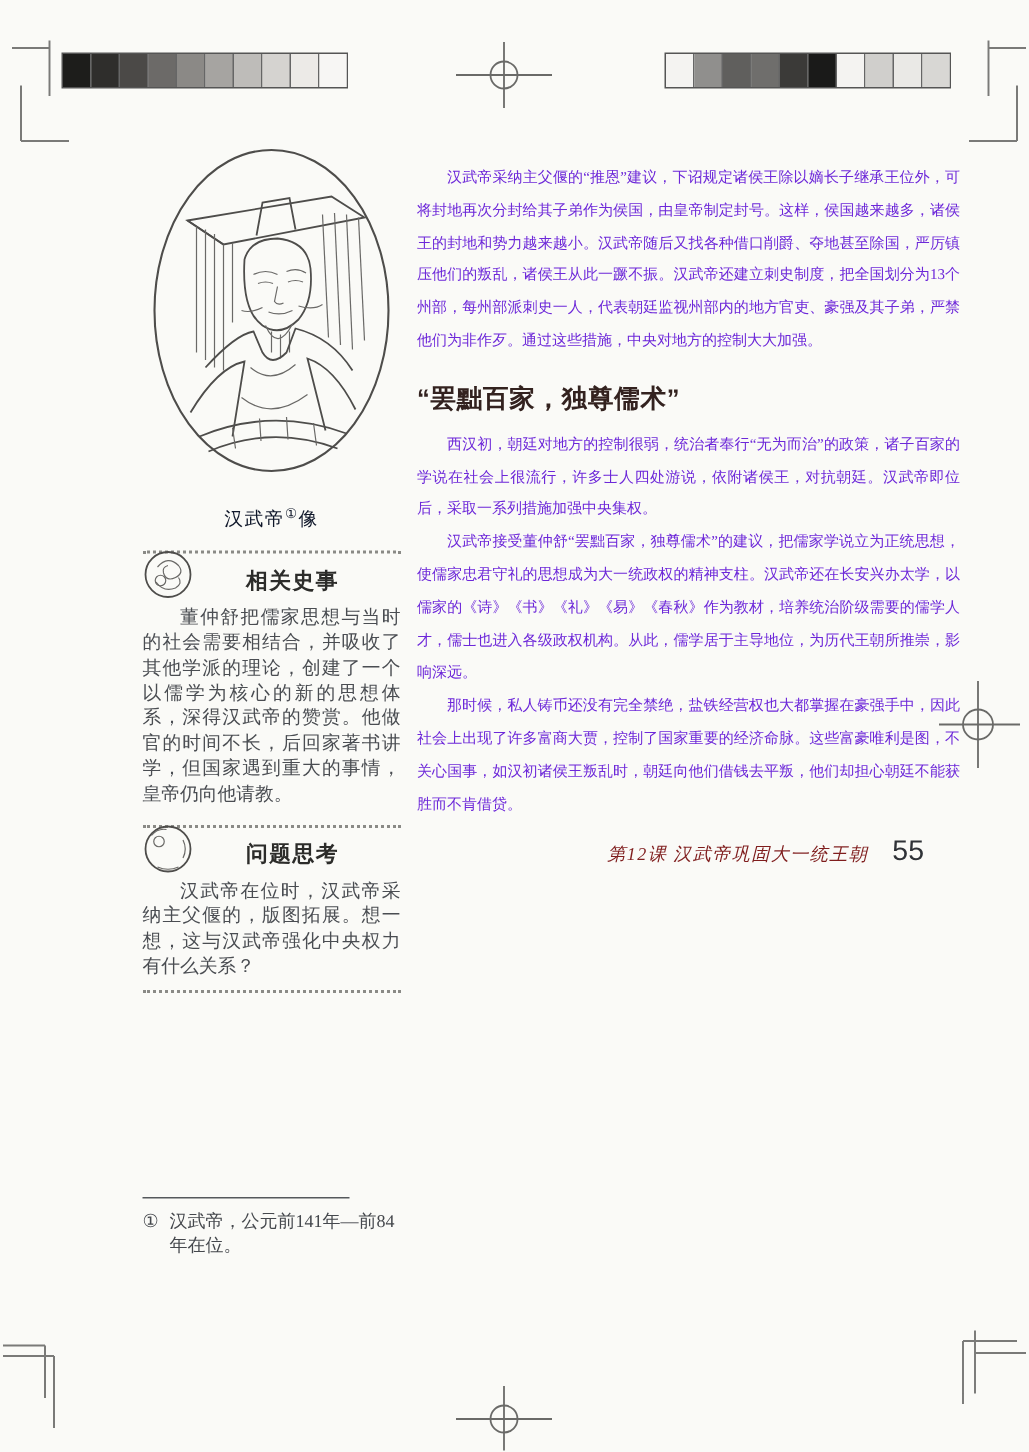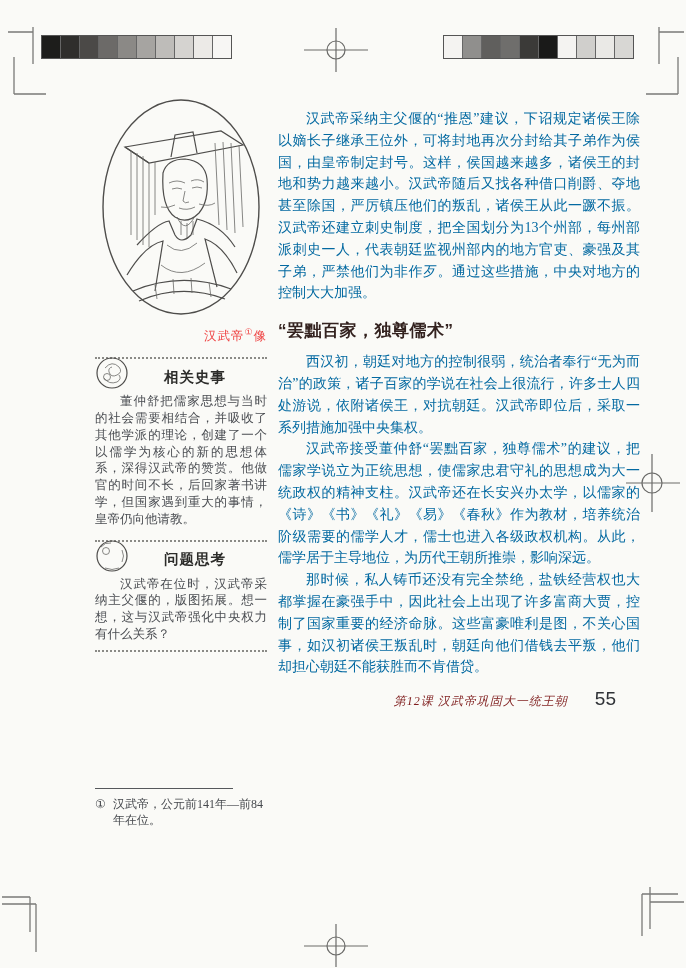--- a/index.html
+++ b/index.html
@@ -16,21 +16,21 @@
   .mark{position:absolute;}
   .bar{display:flex;height:22px;border:1px solid #555;}
   .bar div{width:18px;height:100%;border-right:1px solid #666;}
   .bar div:last-child{border-right:none;}
   .regmark line, .regmark circle{stroke:#6a6a68;stroke-width:1.2;fill:none;}
   .cropmark path{stroke:#7a7a78;stroke-width:1.3;fill:none;}
   
   .sidebar{position:absolute;left:95px;top:95px;width:172px;}
   .portrait{display:block;margin:0 auto;}
   .caption{
-    text-align:right;font-size:12.5px;color:#ef4444;margin-top:6px;
+    text-align:center;font-size:12.5px;color:#0f172a;margin-top:16px;
     letter-spacing:1px;
   }
   .caption sup{font-size:9px;}
   .sidebox{margin-top:12px;border-top:2px dotted #8a8a86;padding-top:5px;}
   .sidebox.closed{border-bottom:2px dotted #8a8a86;padding-bottom:7px;}
   .sidebox-head{display:flex;align-items:center;margin-bottom:3px;}
   .sidebox-icon{flex:0 0 auto;margin-right:8px;margin-top:-8px;}
   .sidebox-title{
     font-family:"Liberation Sans", sans-serif;
     font-weight:bold;font-size:14.5px;color:#2c2c2a;letter-spacing:1px;margin-left:27px;
@@ -39,38 +39,38 @@
     font-size:12.5px;line-height:16.8px;text-align:justify;
     text-indent:2em;color:#4a4d52;
   }
   .footnote{margin-top:136px;font-size:12px;line-height:16px;color:#45484d;}
   .footnote-rule{width:138px;border-top:1.4px solid #55585c;margin-bottom:7px;}
   .footnote-text{display:flex;}
   .footnote-marker{flex:0 0 18px;}
   
   .main{position:absolute;left:278px;top:108px;width:362px;}
   .para{
-    margin:0;font-size:14px;line-height:21.8px;text-align:justify;
-    text-indent:2em;color:#0369a1;
+    margin:0;font-size:10px;line-height:21.8px;text-align:justify;
+    text-indent:2em;color:#6d28d9;
   }
   .section-heading{
     font-family:"Liberation Sans", sans-serif;
     font-weight:bold;font-size:17px;color:#33221f;
     margin:15px 0 9px 0;letter-spacing:0.5px;
   }
   .footer{
     margin-top:10px;display:flex;justify-content:flex-end;align-items:baseline;
     padding-right:24px;
   }
   .footer-lesson{
     font-style:italic;font-size:12px;color:#7f1d1d;letter-spacing:1px;
   }
   .footer-page{
     font-family:"Liberation Sans", sans-serif;
-    font-size:19px;color:#2f3237;margin-left:27px;text-align:right;
+    font-size:19px;color:#2f3237;margin-left:16px;text-align:right;
   }
   .art{stroke:#4e4d4b;fill:none;stroke-width:1.2;}
   .art-thin{stroke:#6a6967;fill:none;stroke-width:0.8;}
 </style>
 </head>
 <body>
 
 <div class="page">
 
   <svg class="mark cropmark" style="left:6px;top:24px;" width="70" height="75">

